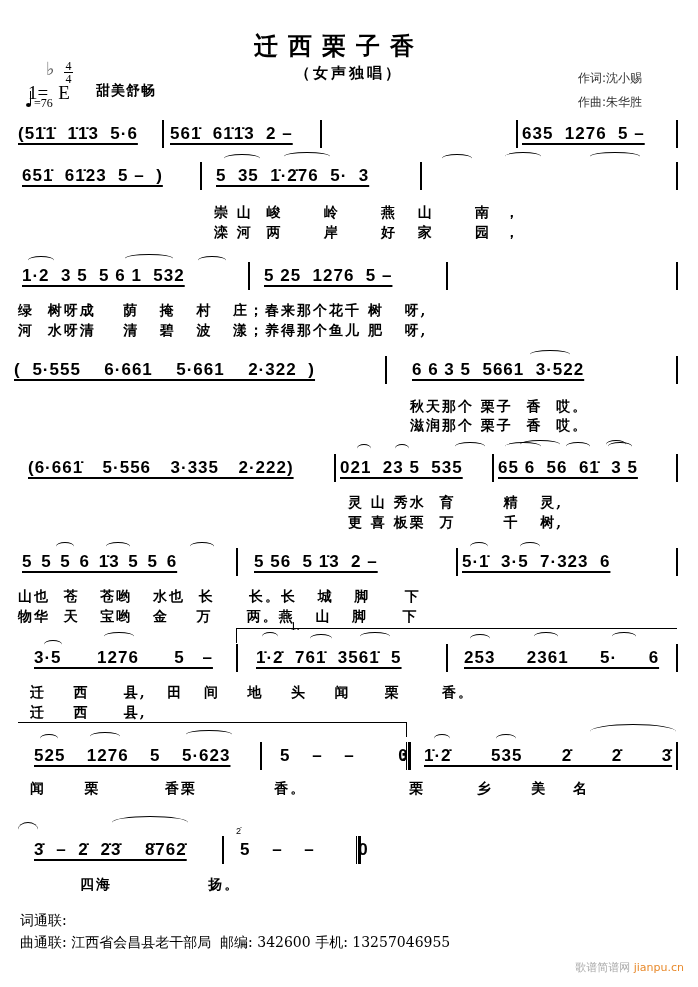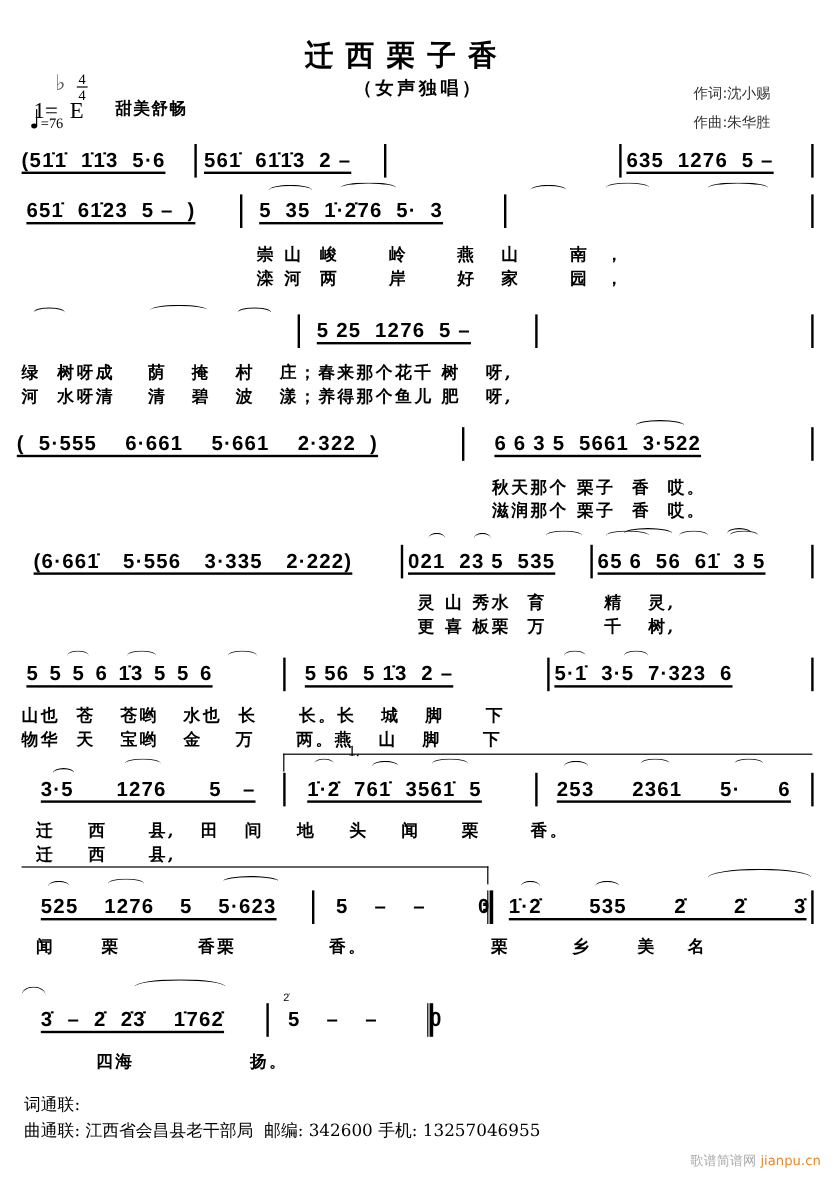--- a/index.html
+++ b/index.html
@@ -69,20 +69,21 @@
   <div class="bar-v" style="left:420px"></div>
   <div class="bar-v" style="left:676px"></div>
 </div>
 <div class="lyr" style="left:214px;top:204px">崇 山  峻      岭      燕   山      南  ，</div>
 <div class="lyr" style="left:214px;top:224px">滦 河  两      岸      好   家      园  ，</div>
 
 <div class="slur" style="left:28px;top:256px;width:26px"></div>
 <div class="slur" style="left:125px;top:254px;width:48px"></div>
 <div class="slur" style="left:198px;top:256px;width:28px"></div>
 <div class="abs line" style="top:266px">
+  <span class="m" style="left:22px"><u>1·2  3 5  5 6 1  532</u></span>
   <div class="bar-v" style="left:248px"></div>
   <span class="m" style="left:264px"><u>5 25  1276  5 –</u></span>
   <div class="bar-v" style="left:446px"></div>
   <div class="bar-v" style="left:676px"></div>
 </div>
 <div class="lyr" style="left:18px;top:302px">绿  树呀成    荫   掩   村   庄；春来那个花千 树   呀,</div>
 <div class="lyr" style="left:18px;top:322px">河  水呀清    清   碧   波   漾；养得那个鱼儿 肥   呀,</div>
 
 <div class="slur" style="left:530px;top:350px;width:40px"></div>
 <div class="abs line" style="top:360px">
@@ -167,21 +168,21 @@
   <span class="abs" style="left:401px;top:2px;font-size:14px;font-weight:bold">:</span>
   <span class="m" style="left:424px;word-spacing:14px"><u>1̇·2̇  535  2̇  2̇  3̇</u></span>
   <div class="bar-v" style="left:676px"></div>
 </div>
 <div class="lyr" style="left:30px;top:780px;word-spacing:6px">闻   栗     香栗      香。        栗    乡   美  名</div>
 
 <div class="slur" style="left:18px;top:822px;width:20px;height:14px;border-radius:60% 60% 0 0"></div>
 <div class="slur" style="left:112px;top:816px;width:76px;height:12px"></div>
 <div class="abs" style="left:236px;top:826px;font-size:9px;font-family:'Liberation Sans',sans-serif">2̇</div>
 <div class="abs line" style="top:840px">
-  <span class="m" style="left:34px;word-spacing:6px"><u>3̇ – 2̇ 2̇3̇  1̇762̇</u></span>
+  <span class="m" style="left:34px;word-spacing:6px"><u>3̇ – 2̇ 2̇3̇  8̇762̇</u></span>
   <div class="bar-v" style="left:222px"></div>
   <span class="m" style="left:240px;word-spacing:16px"><span>5 – –  0</span></span>
   <div class="bar-d" style="left:356px"></div>
 </div>
 <div class="lyr" style="left:80px;top:876px">四海              扬。</div>
 
 <div class="abs contact" style="top:912px">词通联:</div>
 <div class="abs contact" style="top:934px">曲通联: 江西省会昌县老干部局  邮编: 342600 手机: 13257046955</div>
 <div class="abs wm"><span style="color:#aaa">歌谱简谱网</span> <span>jianpu.cn</span></div>
 

